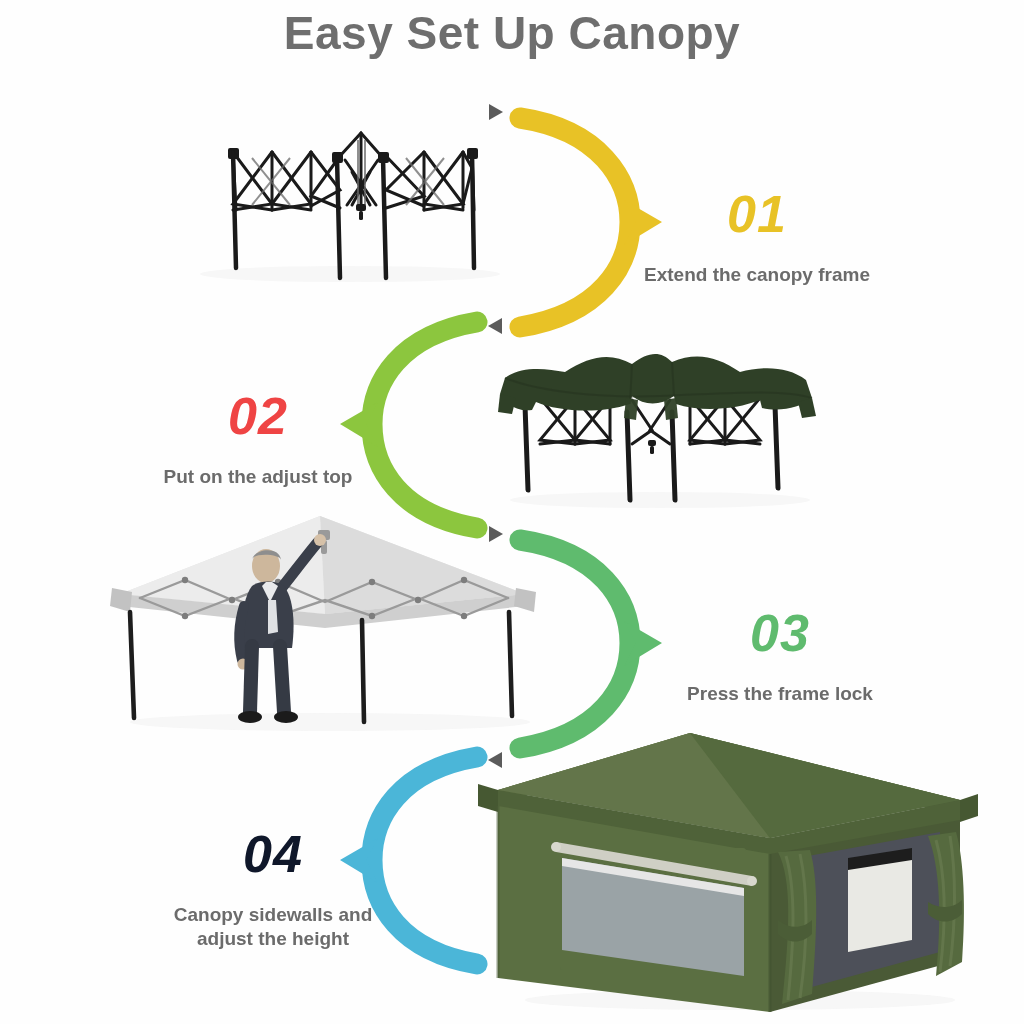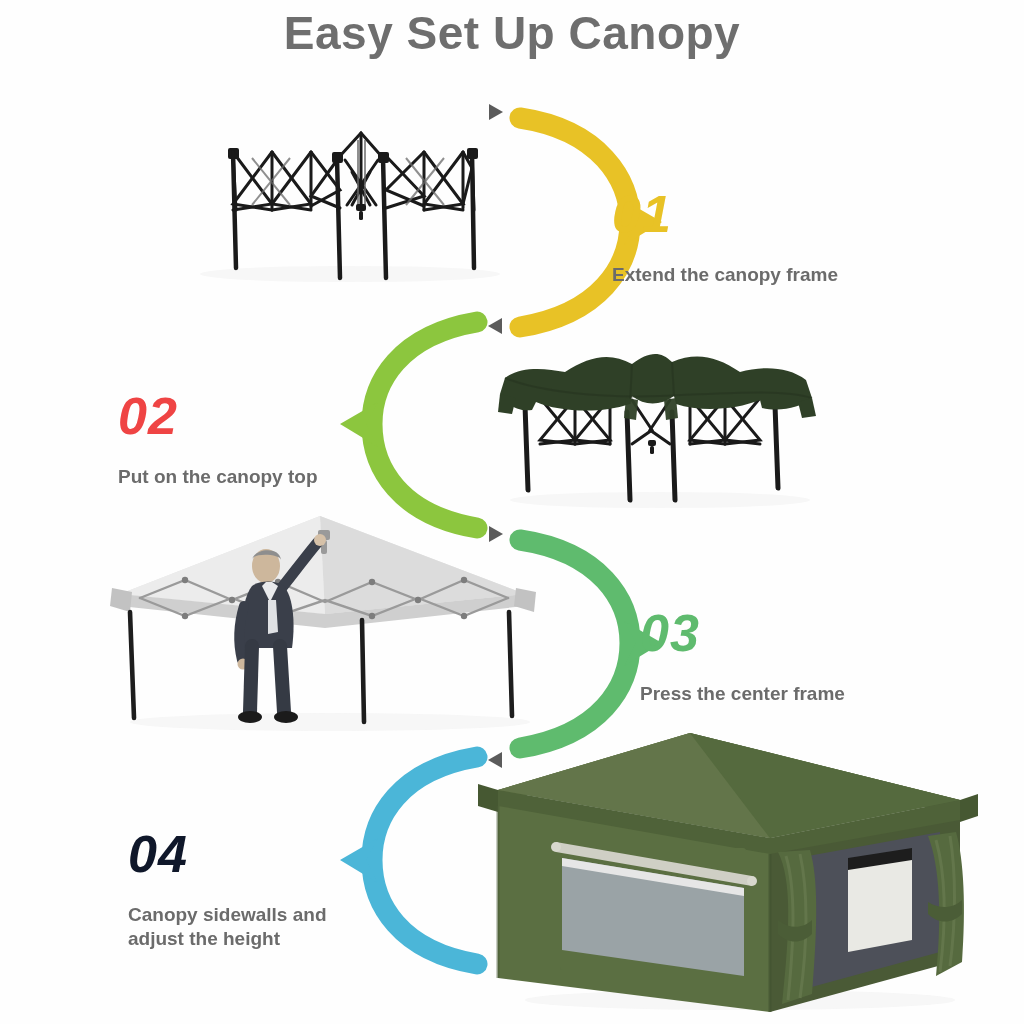--- a/index.html
+++ b/index.html
@@ -32,21 +32,21 @@
     font-size: 46px;
     font-weight: bold;
     color: #6e6e6e;
     letter-spacing: 0.5px;
     font-family: "Liberation Sans", sans-serif;
   }
 
   
   .step-text {
     position: absolute;
-    text-align: left;
+    text-align: center;
   }
   .step-num {
     font-size: 52px;
     font-weight: bold;
     font-style: italic;
     line-height: 1.0;
     letter-spacing: 1px;
     font-family: "Liberation Sans", sans-serif;
   }
   .step-cap {
@@ -350,26 +350,26 @@
 
   </svg>
 
   <div class="step-text" id="text-01">
     <div class="step-num" style="color:#e8c226">01</div>
     <div class="step-cap">Extend the canopy frame</div>
   </div>
 
   <div class="step-text" id="text-02">
     <div class="step-num" style="color:#ef4444">02</div>
-    <div class="step-cap">Put on the canopy top</div>
+    <div class="step-cap">Put on the adjust top</div>
   </div>
 
   <div class="step-text" id="text-03">
     <div class="step-num" style="color:#5fbb6e">03</div>
-    <div class="step-cap">Press the center frame</div>
+    <div class="step-cap">Press the frame lock</div>
   </div>
 
   <div class="step-text" id="text-04">
     <div class="step-num" style="color:#0f172a">04</div>
     <div class="step-cap">Canopy sidewalls and
 adjust the height</div>
   </div>
 
 </div>
 

